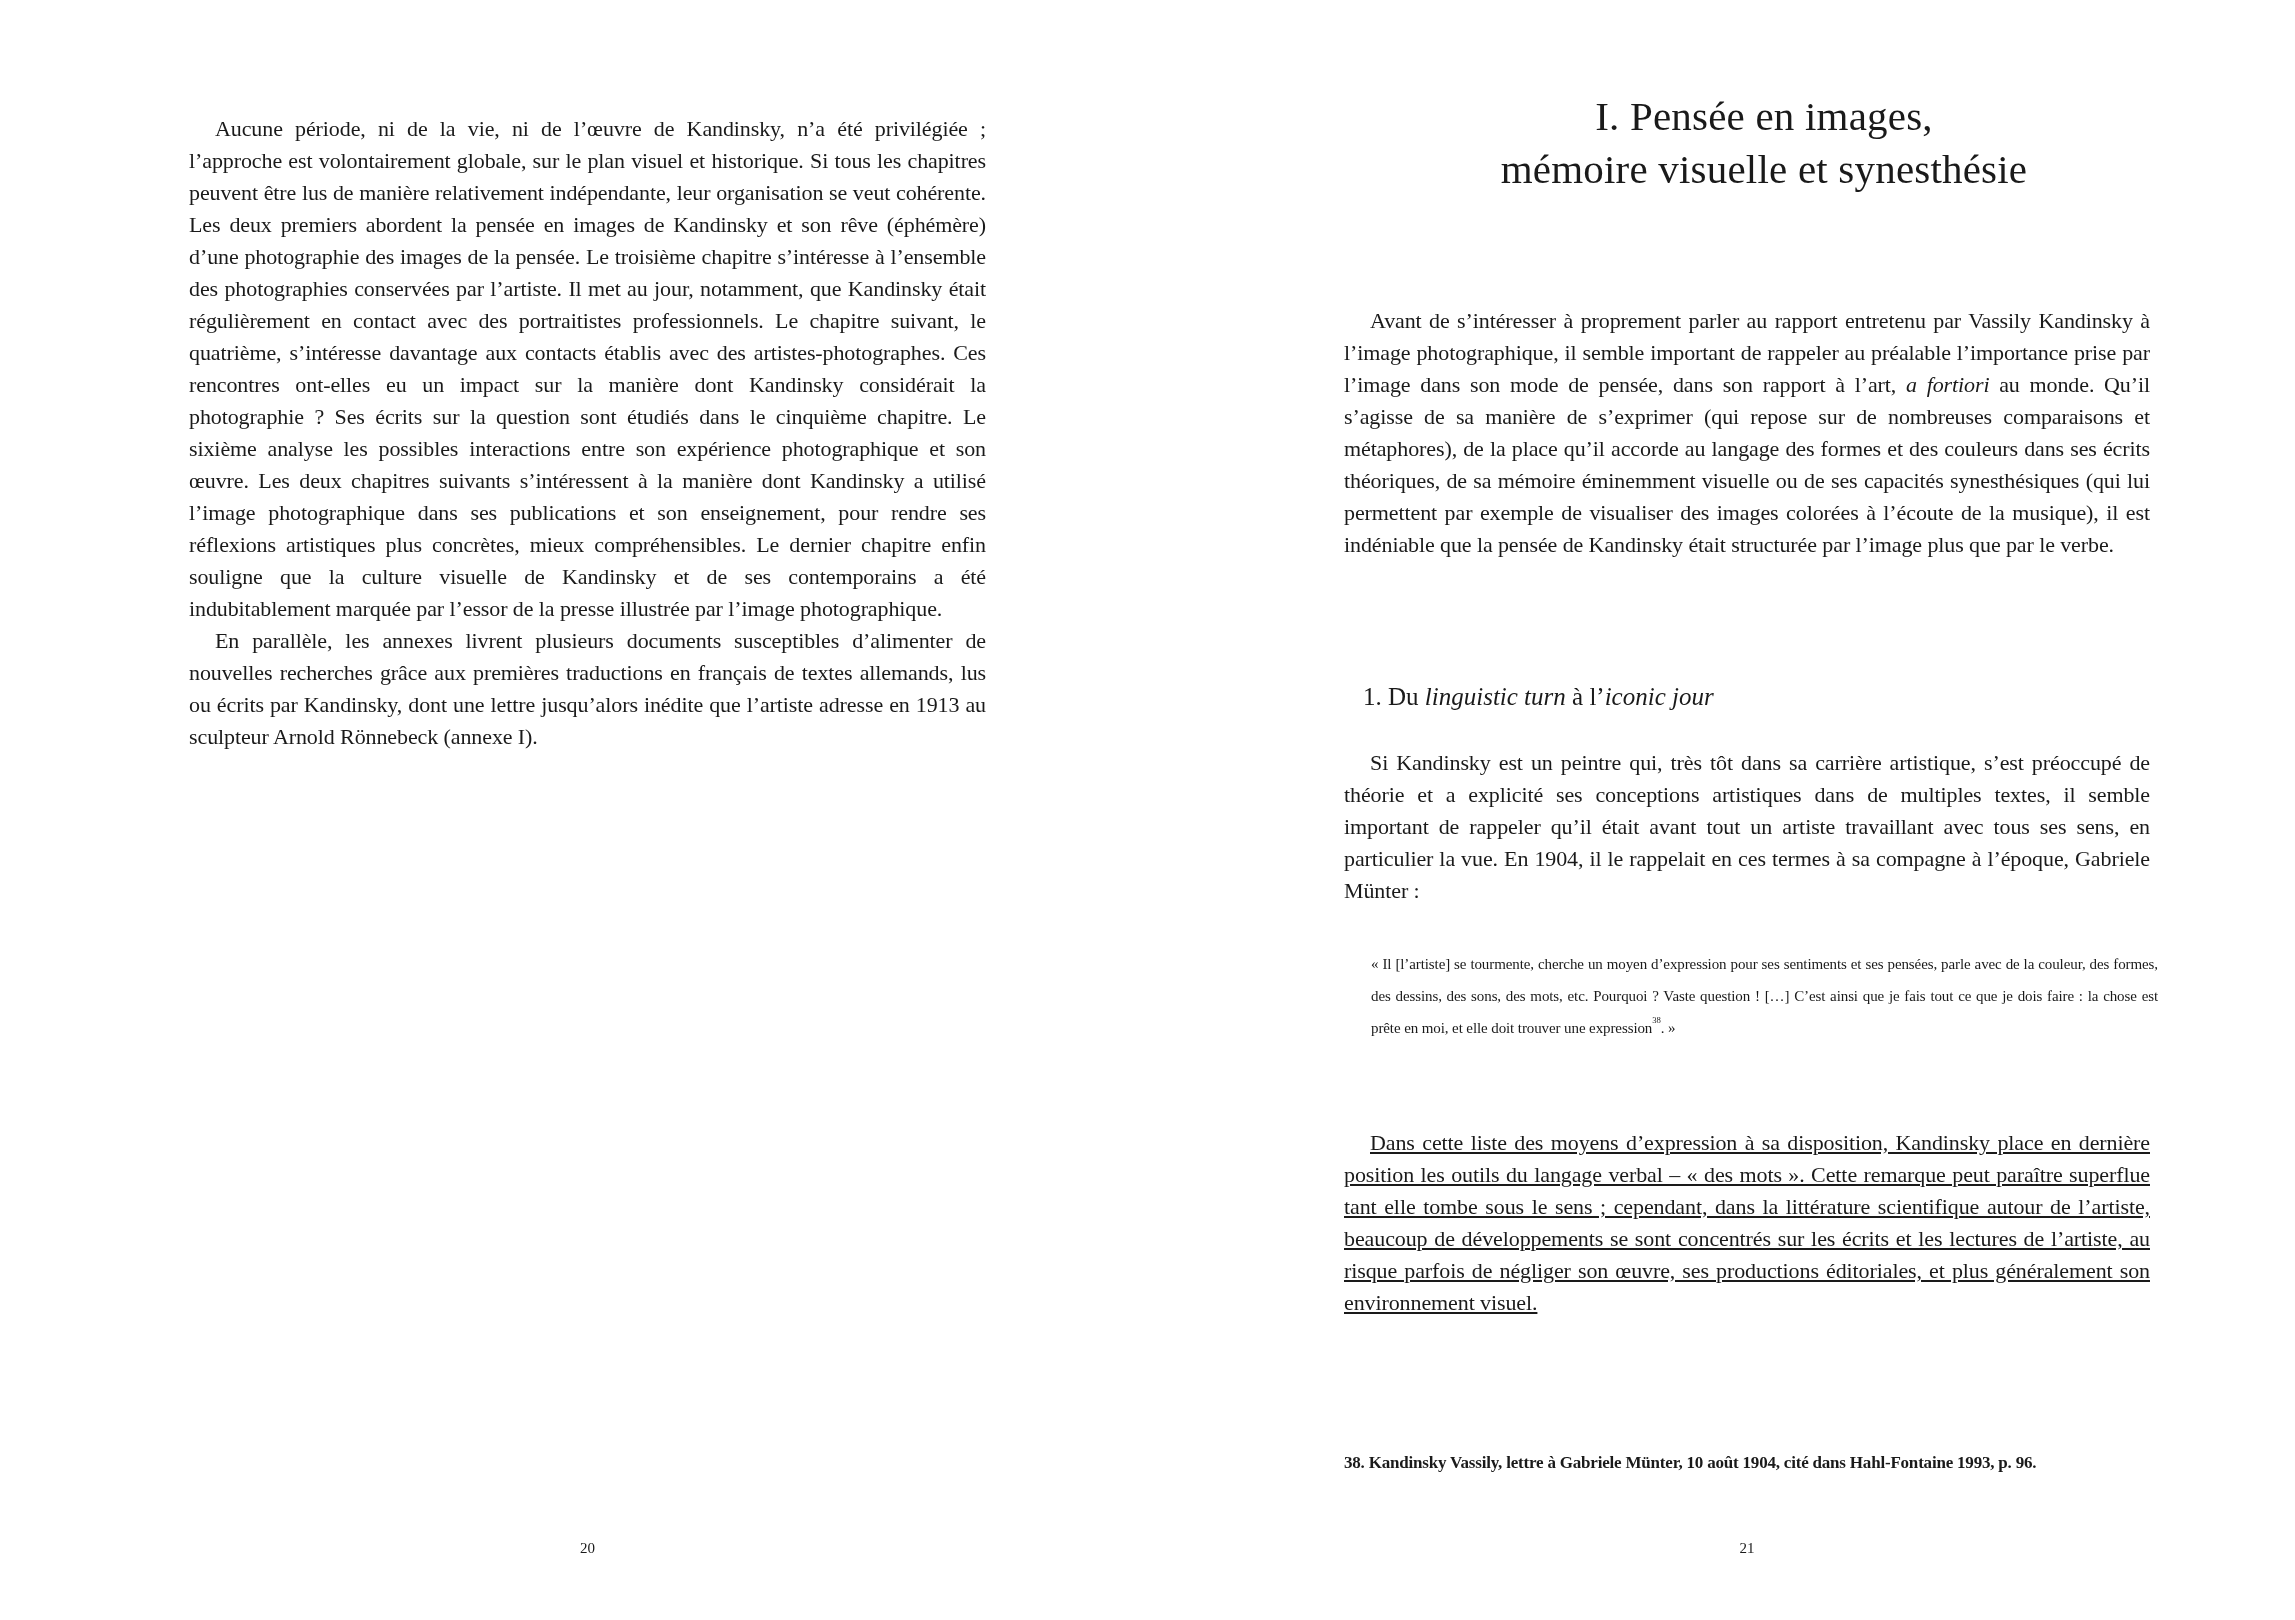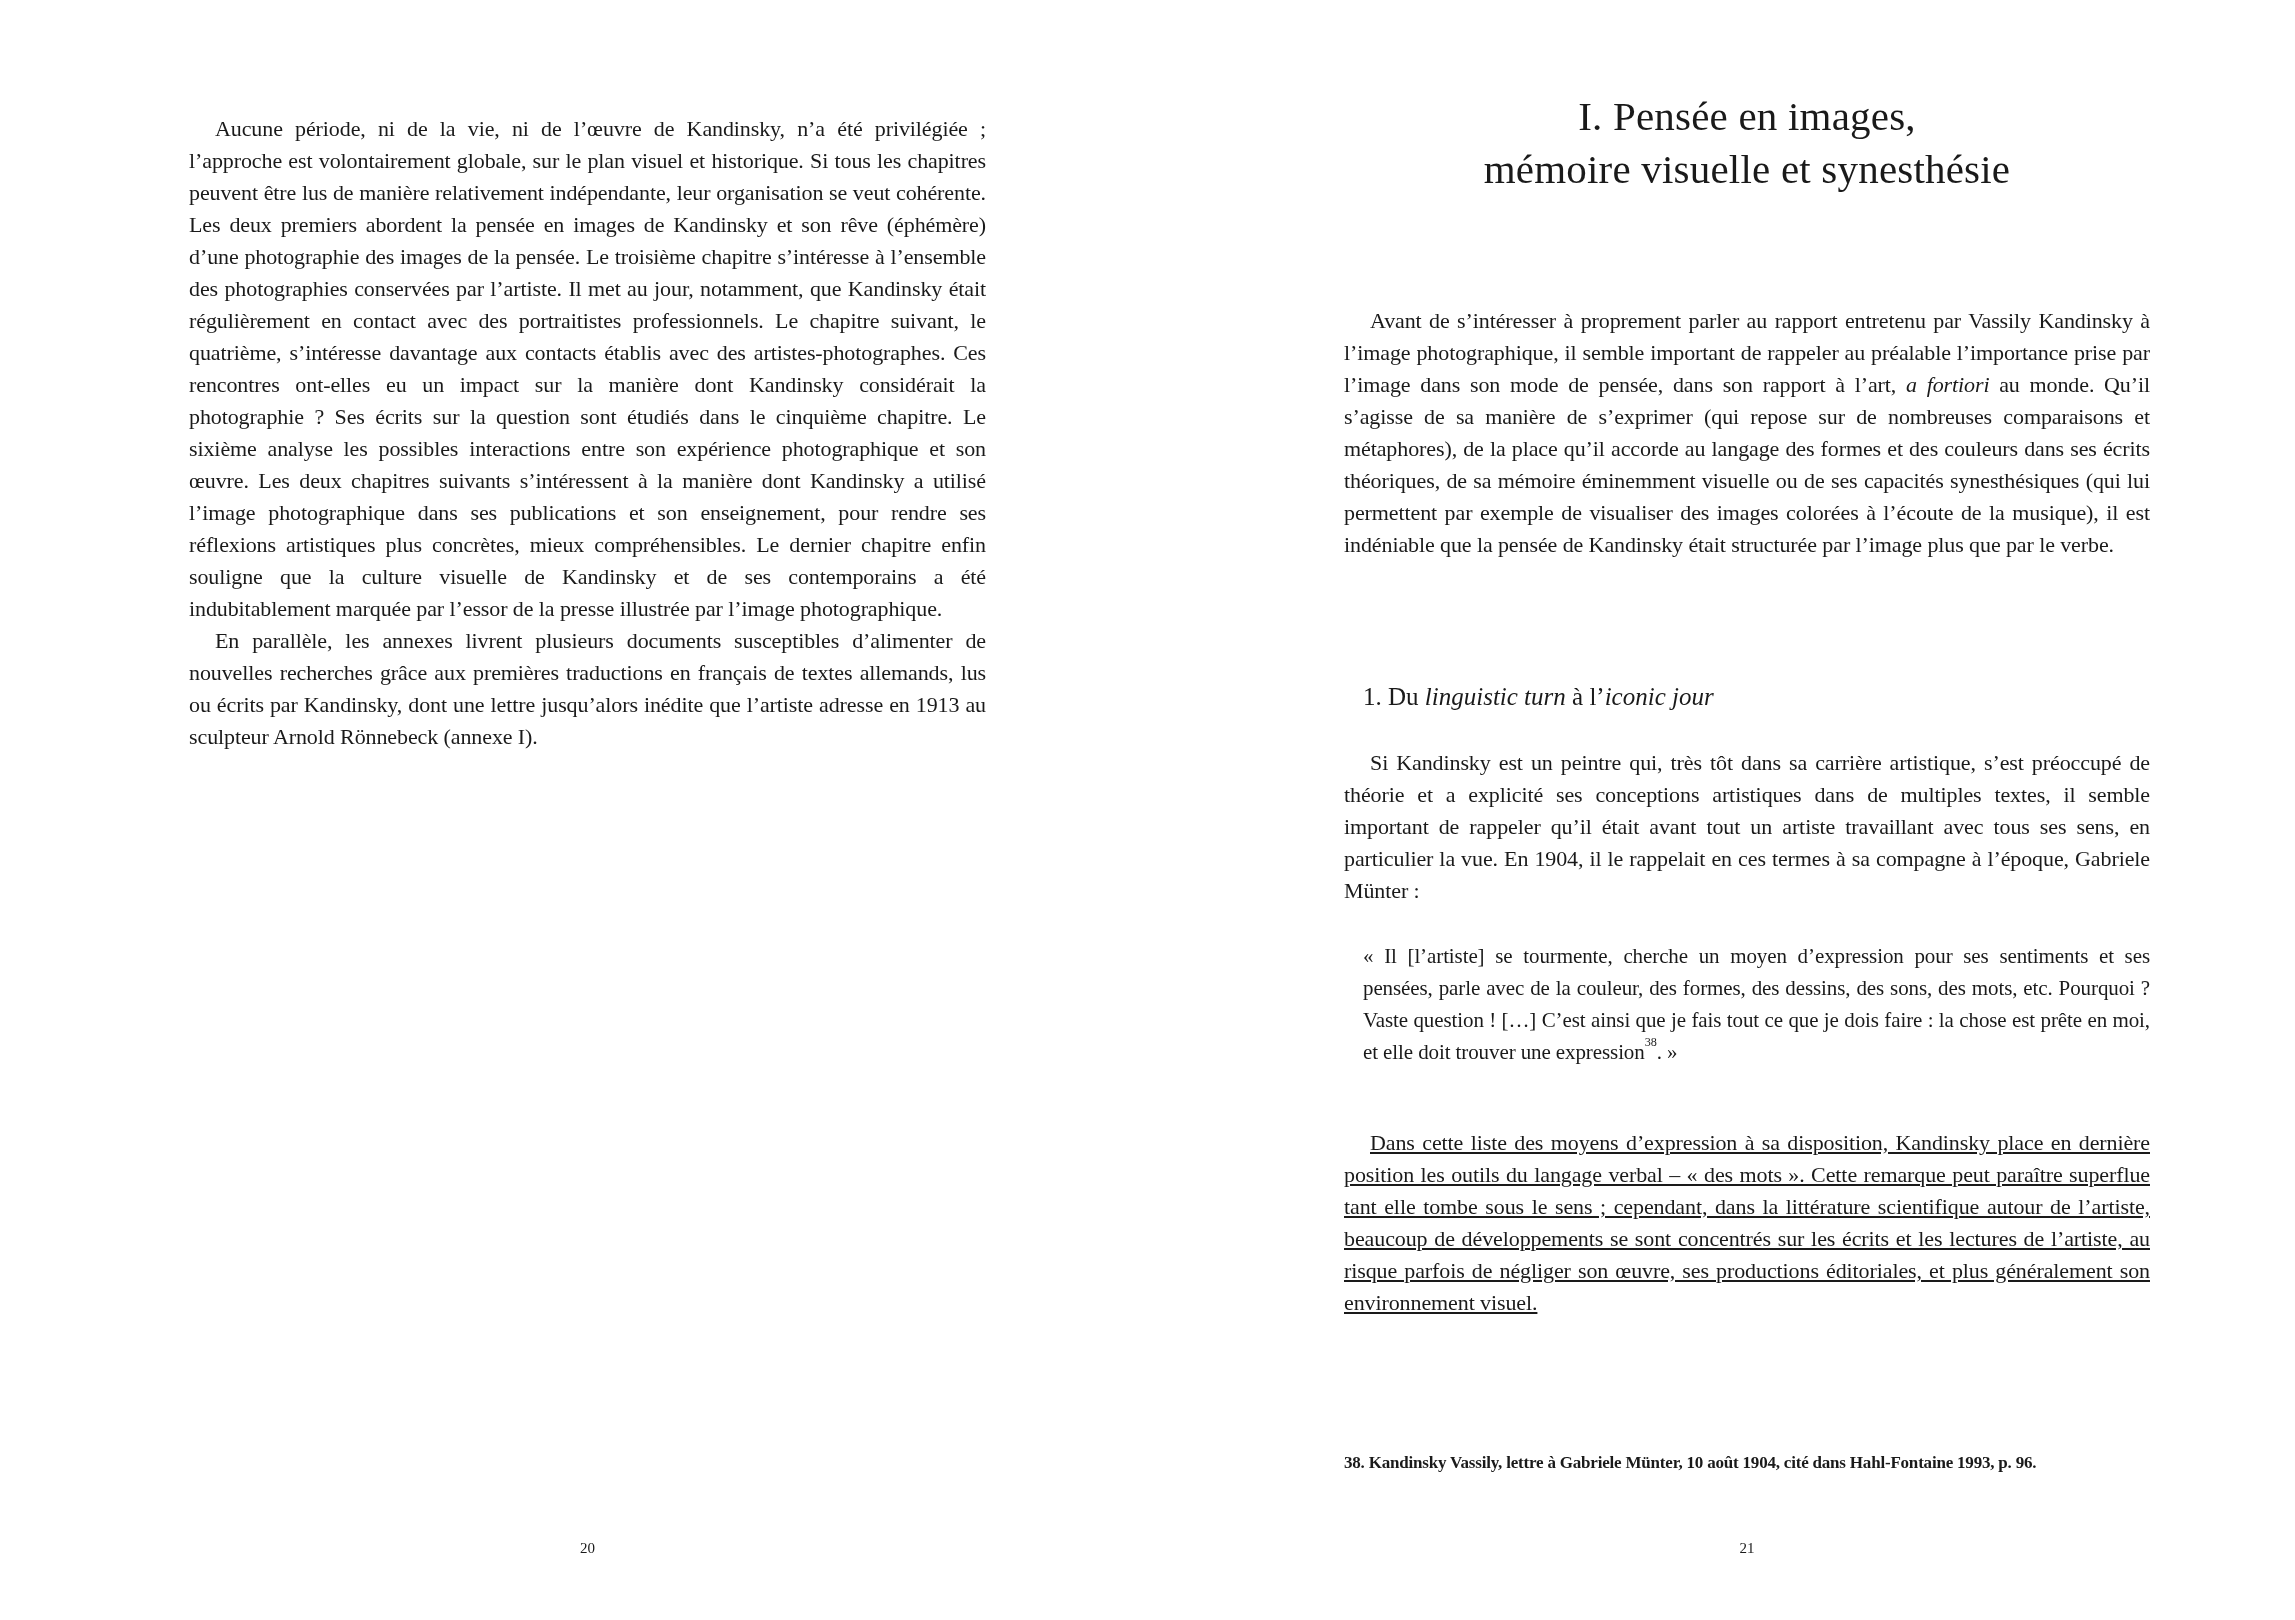--- a/index.html
+++ b/index.html
@@ -26,21 +26,21 @@
     margin: 0;
     font-size: 22px;
     line-height: 32px;
     text-align: justify;
     text-indent: 26px;
     letter-spacing: -0.1px;
   }
   .abs { position: absolute; }
 
   .chapter-title {
-    left: 197px;
+    left: 214px;
     top: 90px;
     width: 806px;
     margin: 0;
     font-size: 41px;
     line-height: 53px;
     font-weight: normal;
     text-align: center;
     letter-spacing: 0.2px;
   }
   .chapter-title .title-line { display: block; }
@@ -49,25 +49,25 @@
 
   .section-heading {
     margin: 0;
     font-size: 25px;
     line-height: 31px;
     font-weight: normal;
     padding-left: 19px;
     top: 681px;
   }
   .quote {
-    margin: 0;
+    margin: 8px;
     left: 216px;
     width: 787px;
     top: 940px;
-    font-size: 21px;
+    font-size: 15px;
     line-height: 32px;
     text-align: justify;
     letter-spacing: -0.1px;
   }
   .fn-ref {
     font-size: 0.58em;
     position: relative;
     top: -0.45em;
     line-height: 0;
   }

